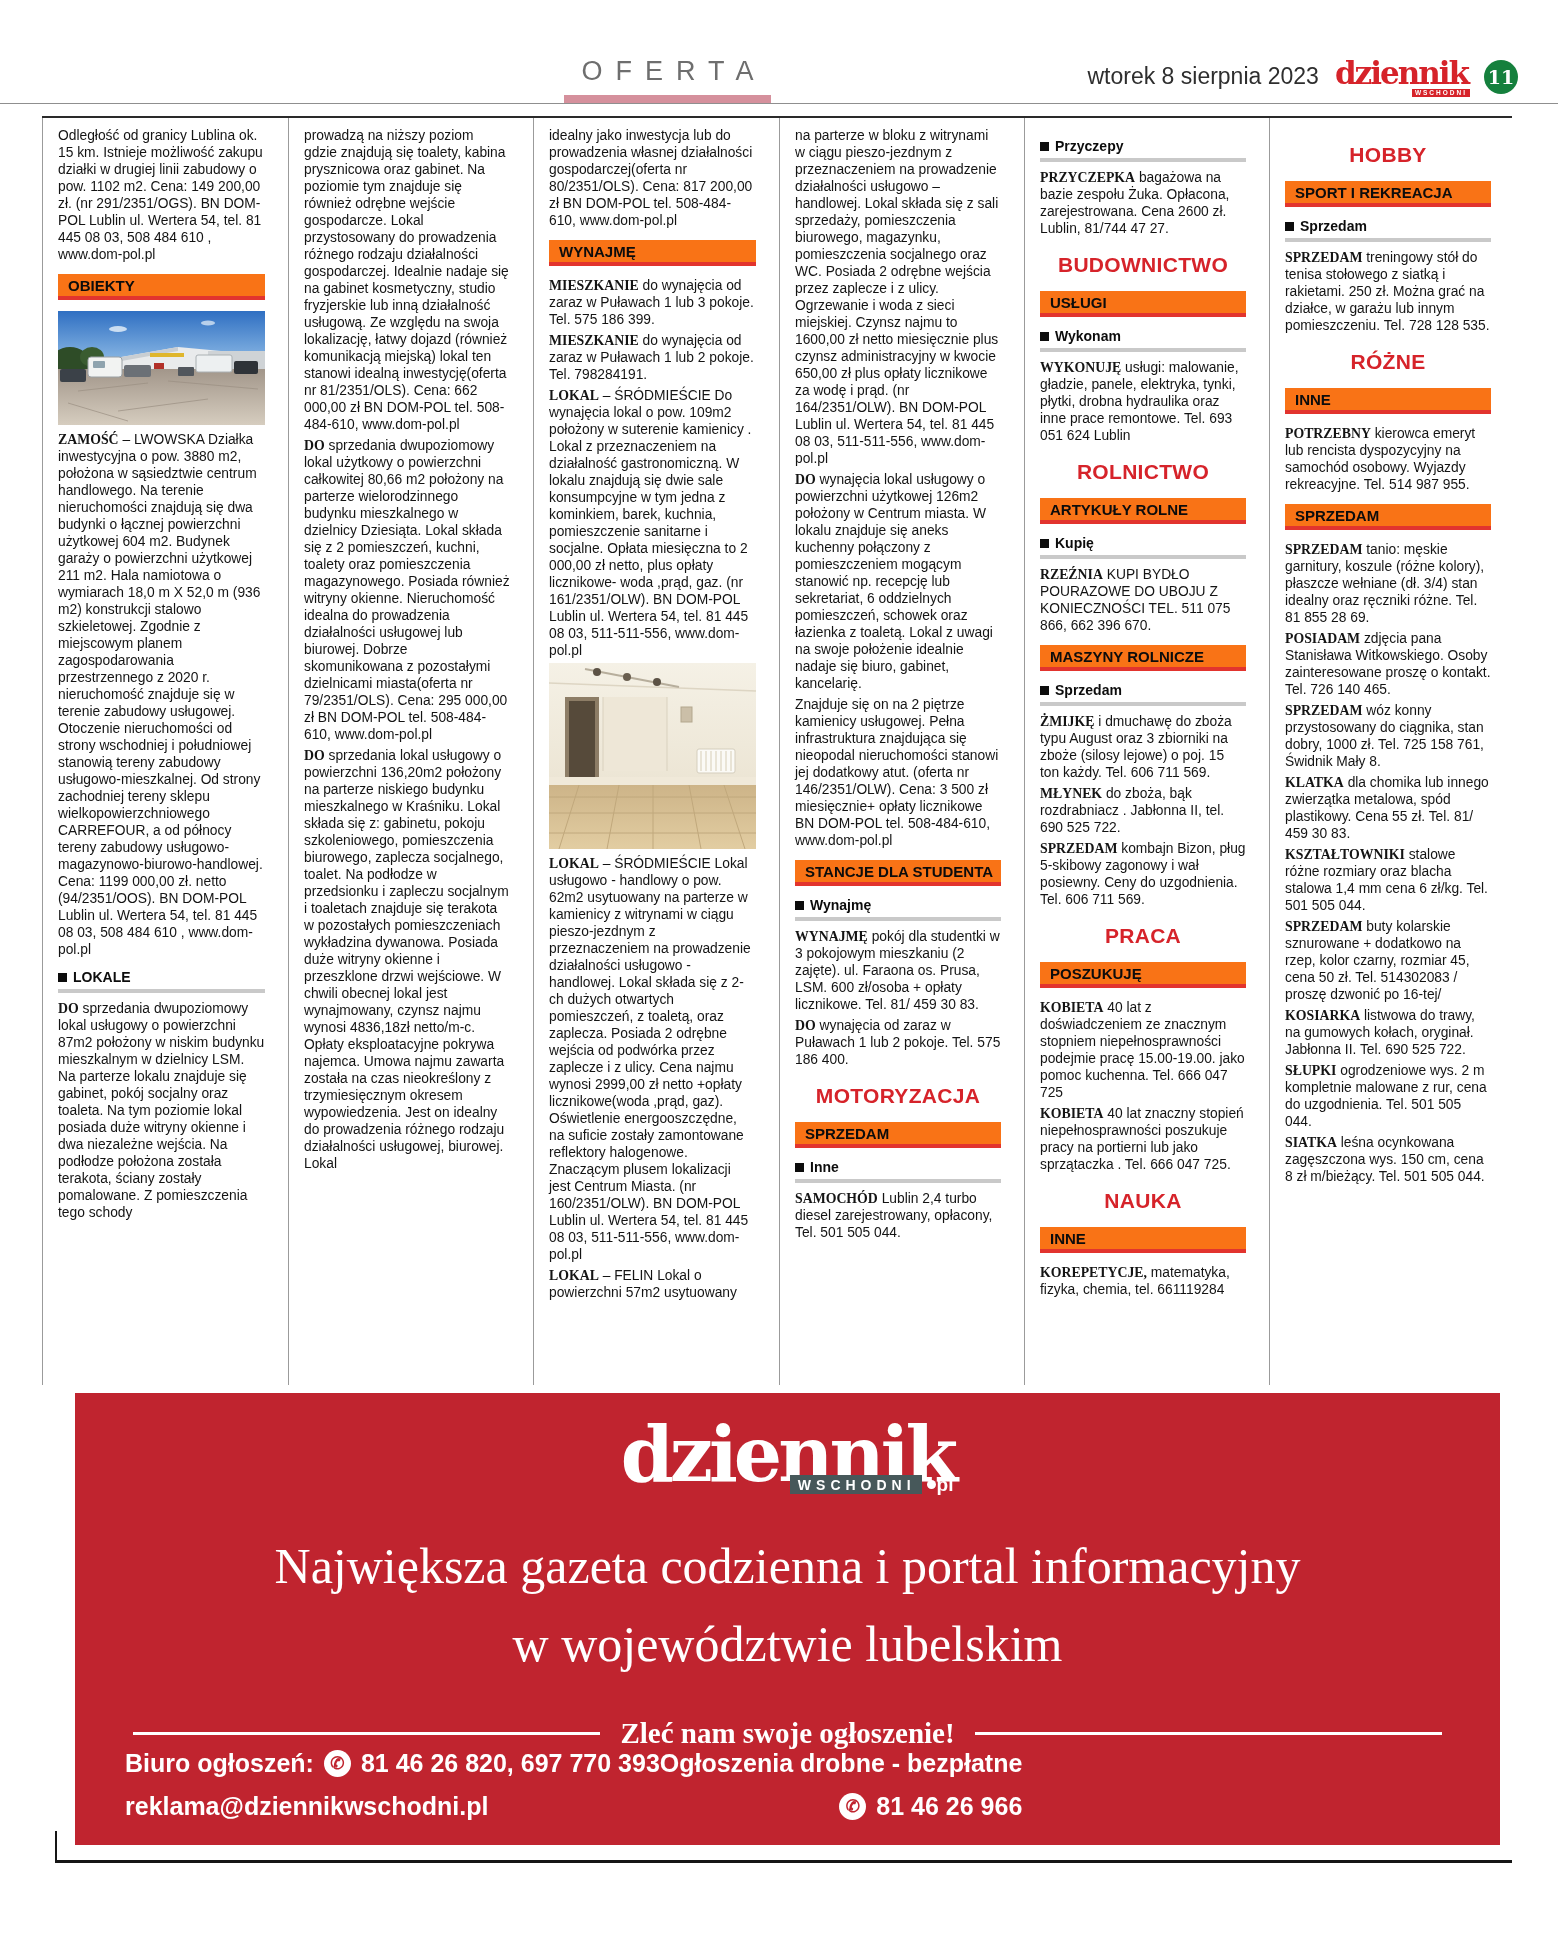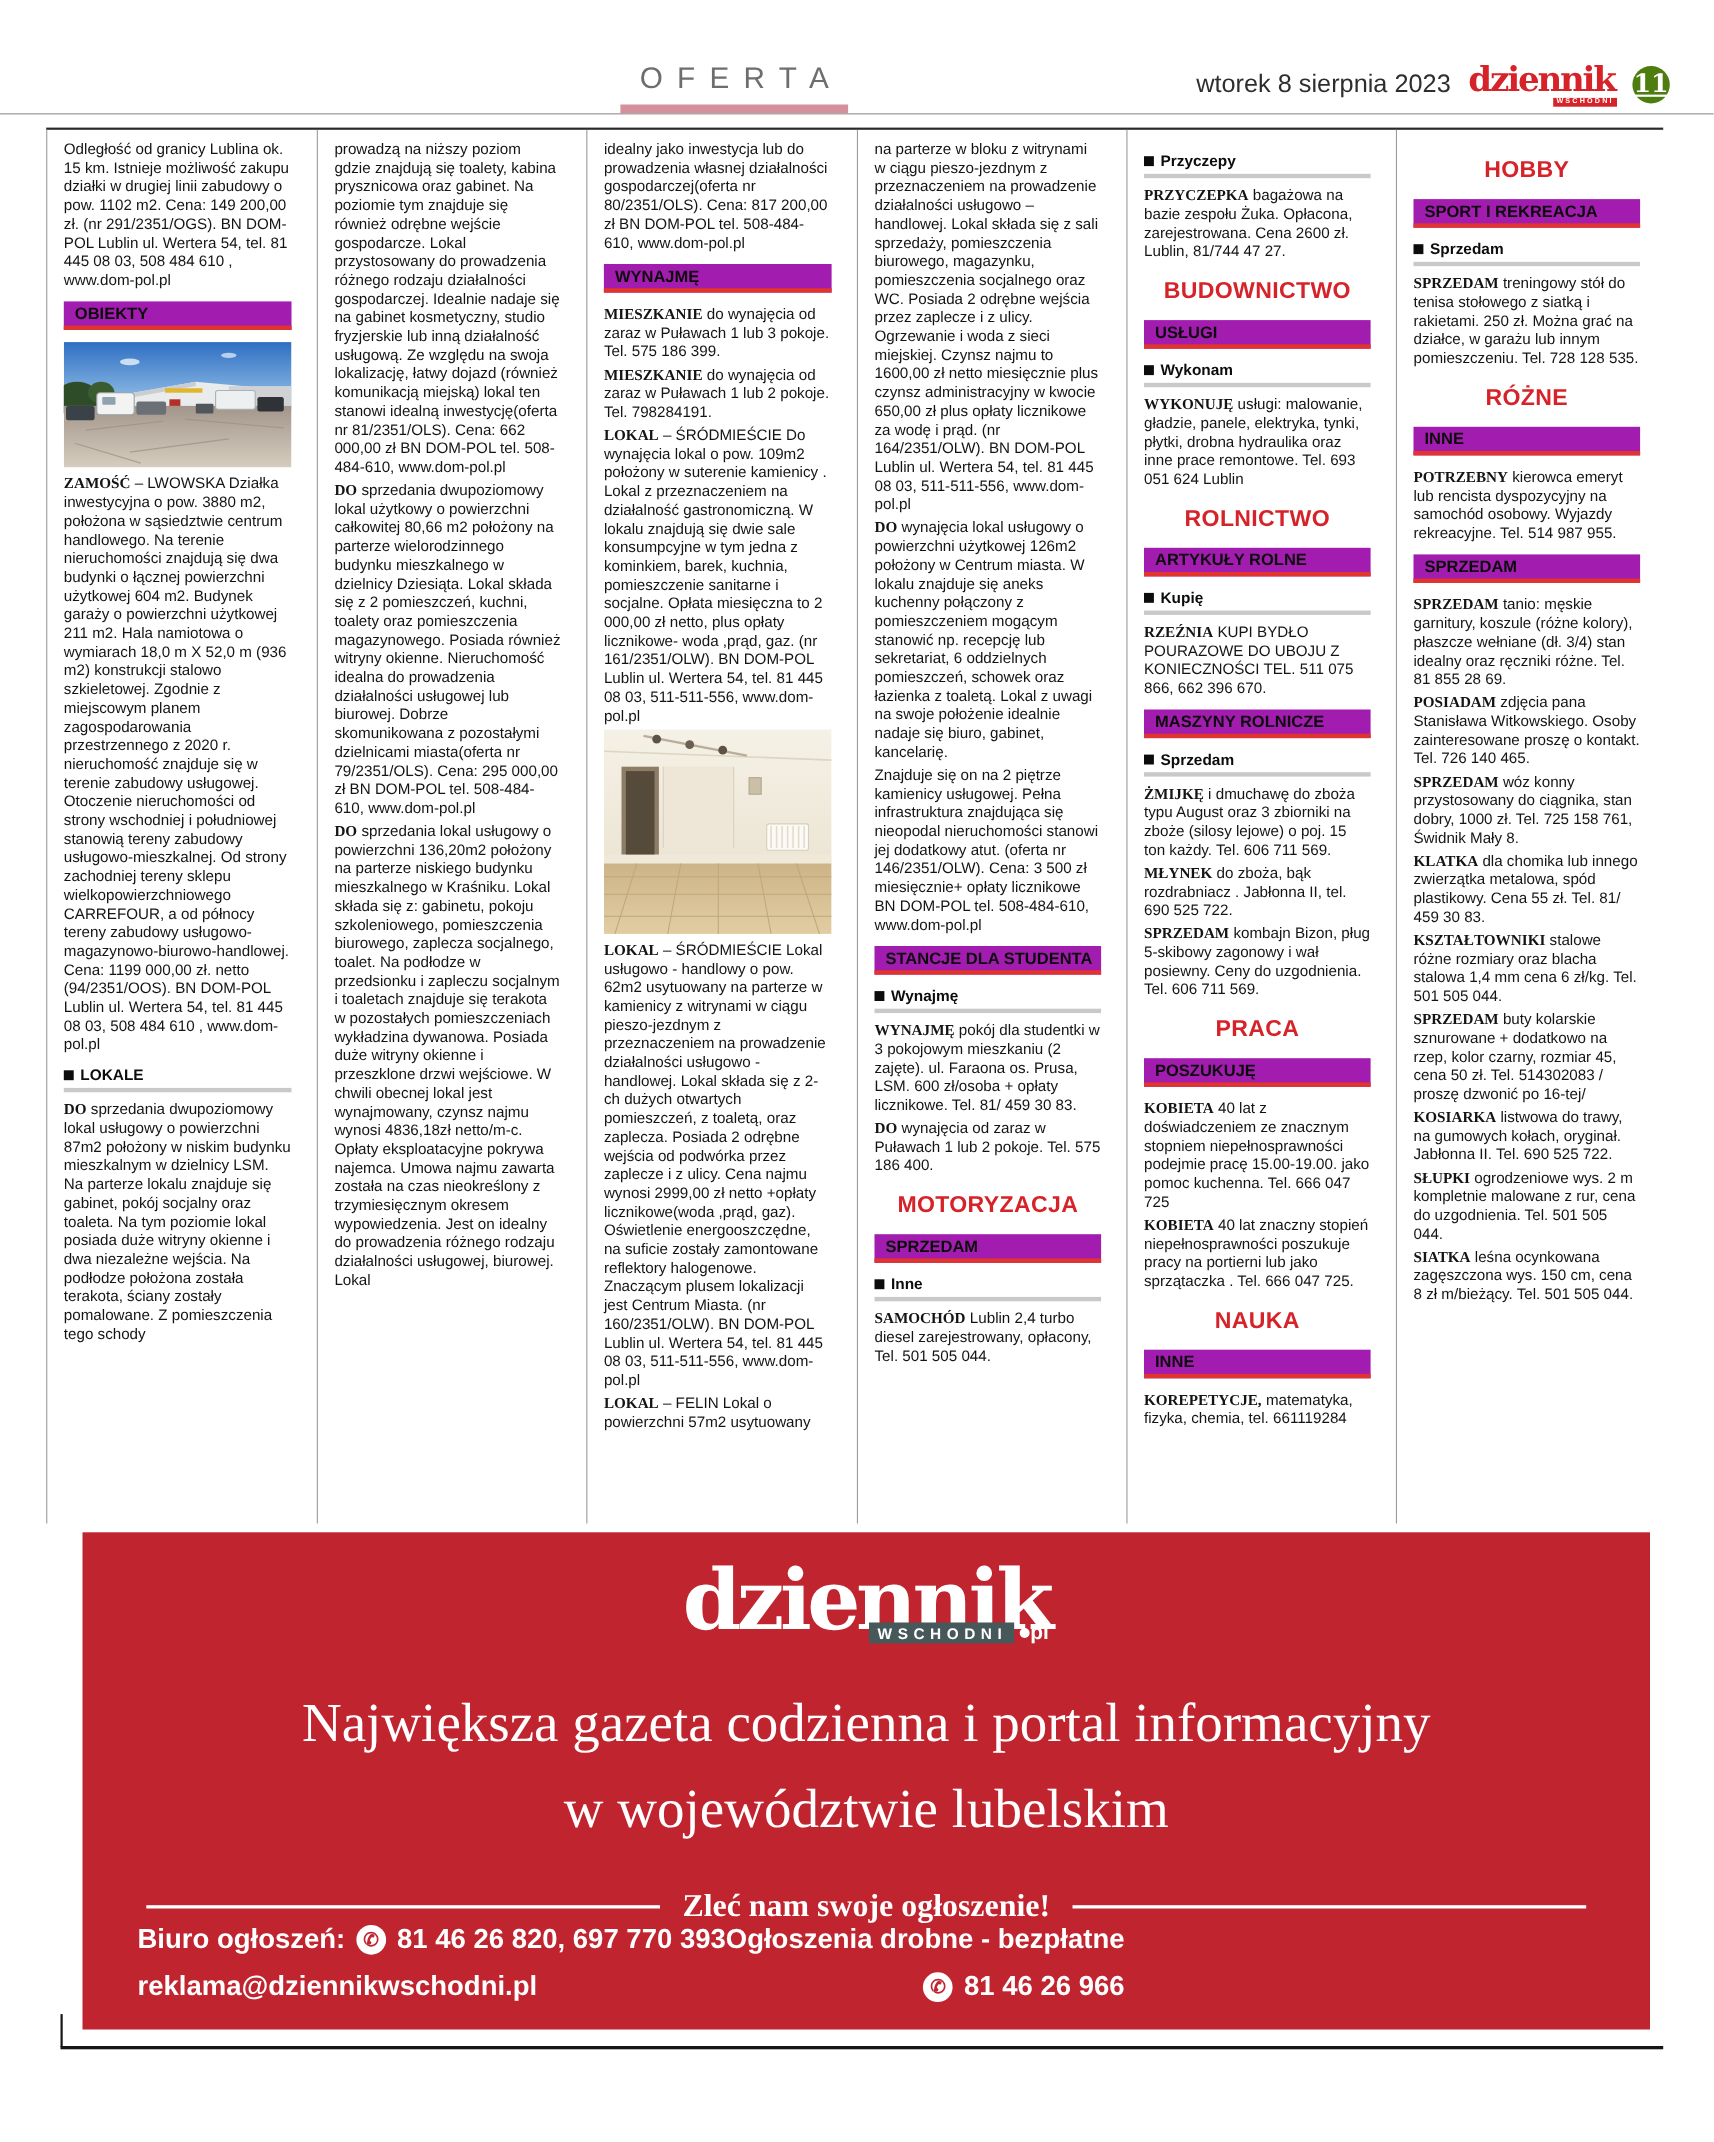--- a/index.html
+++ b/index.html
@@ -12,33 +12,33 @@
   .oferta{font-size:27px;color:#6e6e6e;letter-spacing:13px;padding-left:13px;font-weight:400;}
   .oferta-bar{position:absolute;left:4px;right:4px;top:39px;height:8px;background:#d5909c;}
   .header-right{position:absolute;top:58px;right:40px;display:flex;align-items:center;gap:16px;}
   .date{font-size:23px;color:#2e2e2e;}
   .mini-logo{position:relative;display:inline-block;color:#d6232a;
              font-family:"DejaVu Serif",serif;font-weight:bold;font-size:31px;
              letter-spacing:-2px;line-height:1;padding-bottom:6px;}
   .mini-sub{position:absolute;right:-2px;bottom:-2px;background:#d6232a;color:#fff;
             font-family:"Liberation Sans",sans-serif;font-weight:bold;font-size:6.5px;
             letter-spacing:2px;padding:1px 3px;line-height:1;}
-  .page-badge{width:34px;height:34px;border-radius:50%;background:#4d7c0f;color:#fff;
-              font-weight:bold;font-size:23px;display:flex;align-items:center;justify-content:center;
-              font-family:"DejaVu Serif",serif;text-decoration:underline;}
+  .page-badge{width:34px;height:34px;border-radius:50%;background:#15803d;color:#fff;
+              font-weight:bold;font-size:19px;display:flex;align-items:center;justify-content:center;
+              font-family:"DejaVu Serif",serif;}
 
   
   .columns{position:absolute;top:116px;left:42px;width:1470px;height:1269px;
            display:flex;border-top:2px solid #2a2a2a;box-sizing:border-box;}
   .col{flex:0 0 245px;box-sizing:border-box;padding:9px 23px 0 15px;border-left:1px solid #9b9b9b;}
   .ad{font-size:13.8px;line-height:17px;margin:0 0 4px 0;color:#141414;}
   .ad .lead{font-weight:bold;font-family:Liberation Serif, serif;}
   .category{color:#d6232a;font-weight:bold;font-size:21px;text-align:center;
             letter-spacing:0.3px;margin:16px 0 14px;font-family:"Liberation Sans",sans-serif;}
-  .sec{margin:11px 0 11px;background:#a21caf;border-bottom:4px solid #e2342e;
+  .sec{margin:11px 0 11px;background:#f97316;border-bottom:4px solid #e2342e;
        font-weight:bold;font-size:15px;padding:3px 0 2px 10px;color:#0c0c0c;}
   .sub{font-weight:bold;font-size:14px;margin:11px 0 7px;padding-bottom:4px;
        border-bottom:4px solid #c9c9c9;color:#0c0c0c;display:flex;align-items:center;}
   .square{display:inline-block;width:9px;height:9px;background:#0c0c0c;margin-right:6px;}
   .photo{width:207px;margin:3px 0 6px;line-height:0;}
   .photo svg{display:block;}
 
   
   .banner{position:absolute;left:75px;top:1393px;width:1425px;height:452px;background:#c0242f;color:#fff;}
   .banner-logo{width:360px;margin:0 auto;padding-top:26px;text-align:center;position:relative;}

